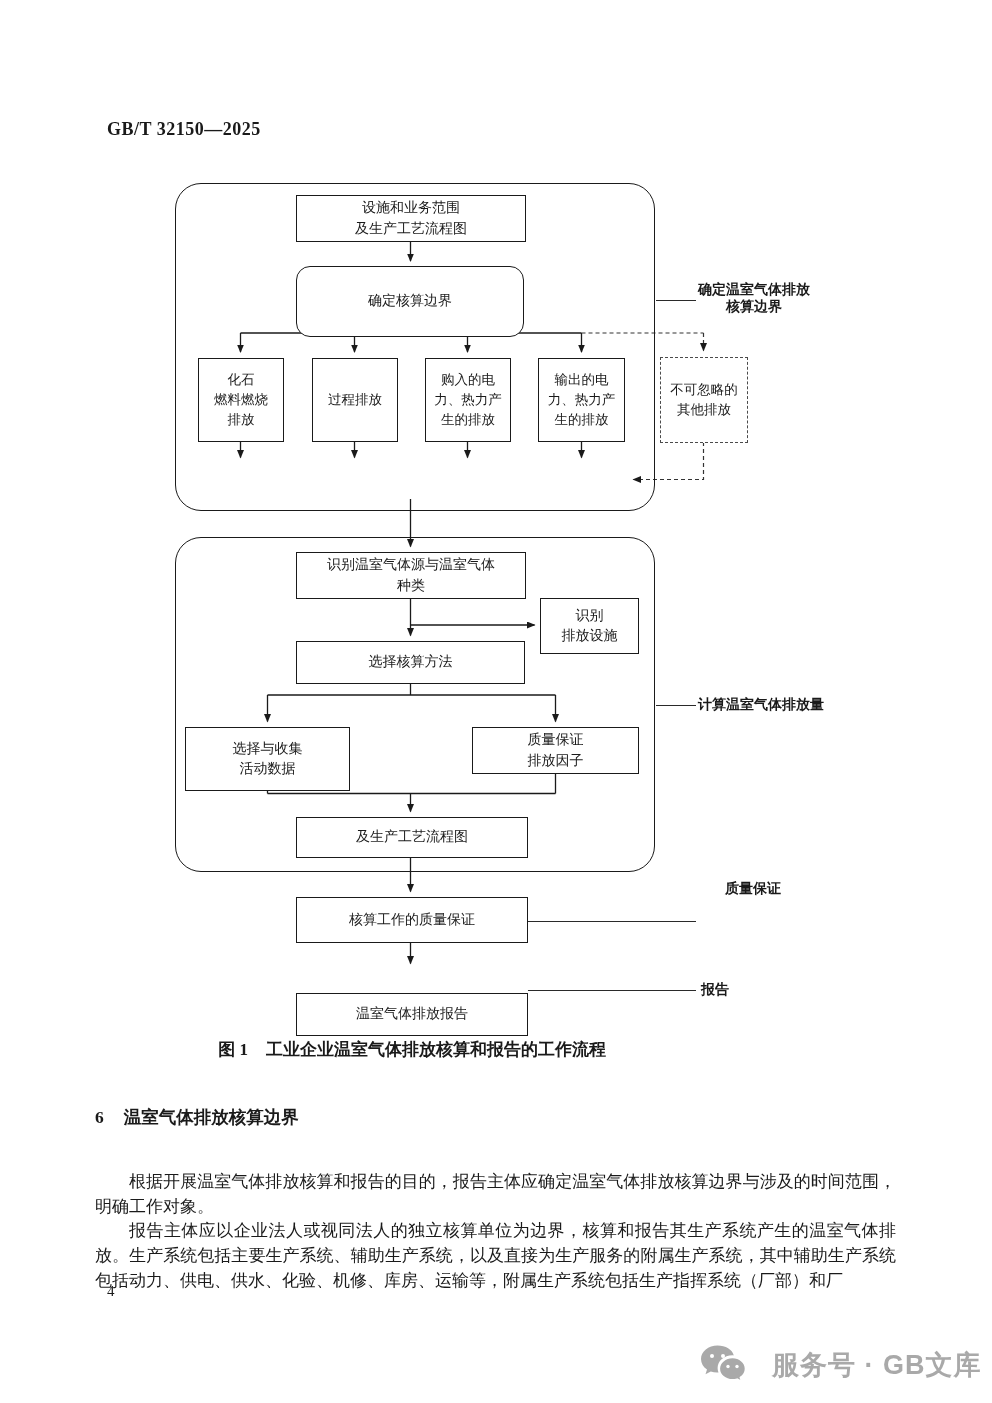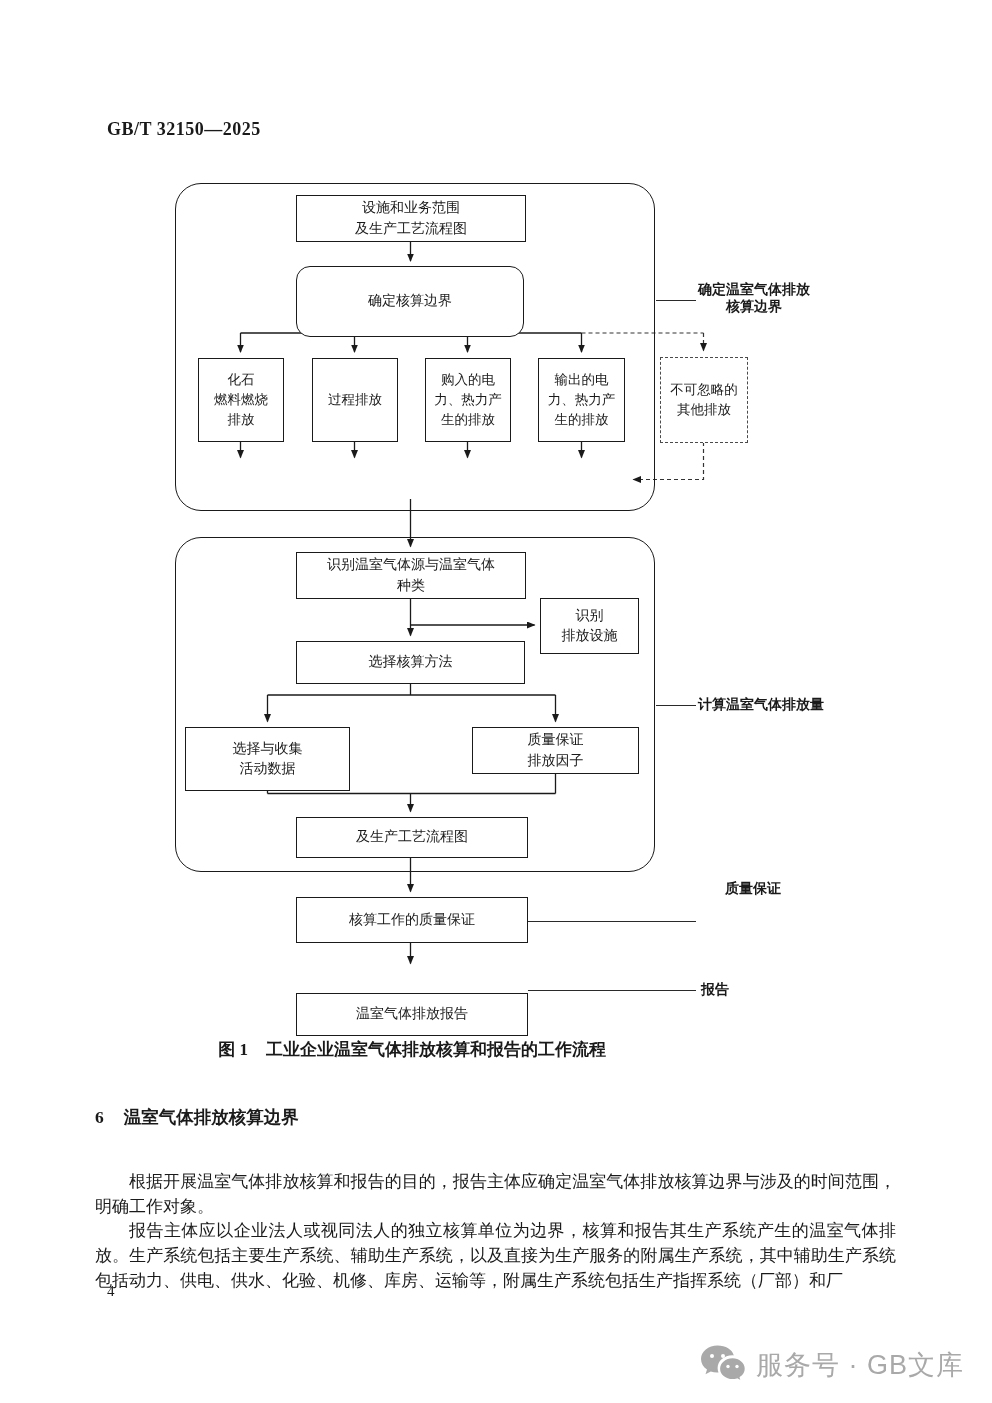--- a/index.html
+++ b/index.html
@@ -50,21 +50,21 @@
   }
   .para1{top:1152px;}
   .para2{top:1202px;margin-top:16px;}
   .page-num{position:absolute;left:107px;top:1283px;font-size:15px;}
   .watermark{
     position:absolute;left:700px;top:1341px;width:292px;height:48px;
     display:flex;align-items:center;
     font-family:"Liberation Sans","DejaVu Sans",sans-serif;
     color:#a9a9a9;font-size:27px;letter-spacing:1px;
   }
-  .watermark .wm-text{margin-left:10px;}
+  .watermark .wm-text{margin-left:26px;font-weight:bold;}
 </style>
 </head>
 <body>
 
 <div class="page">
 
   <div class="doc-code">GB/T 32150—2025</div>
 
   <svg class="connectors" width="992" height="1403" viewBox="0 0 992 1403">
     <defs>

